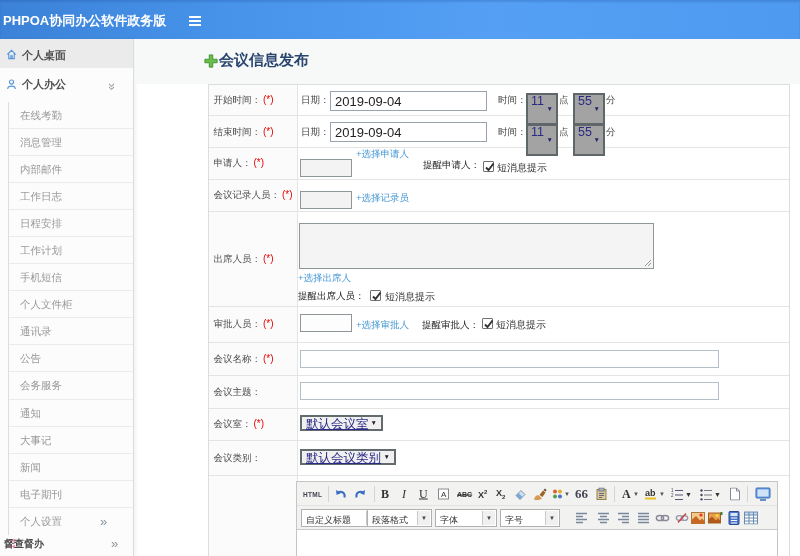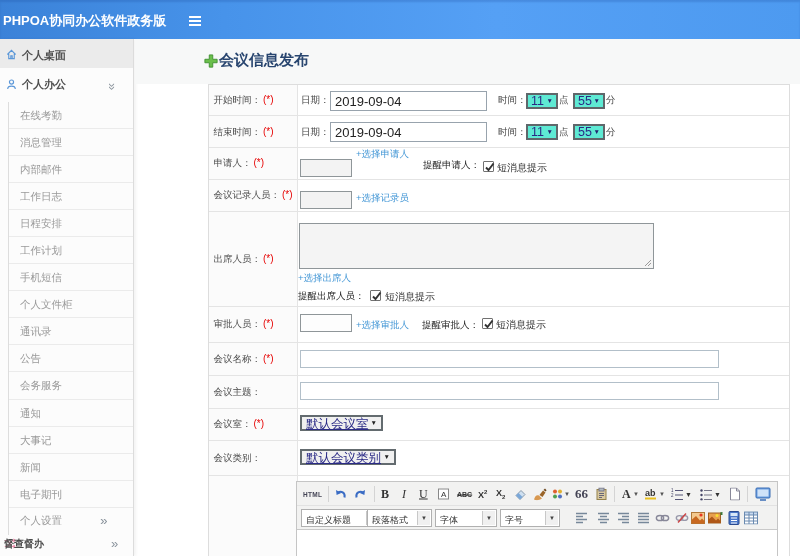--- a/index.html
+++ b/index.html
@@ -22,21 +22,21 @@
 .side-top .ic{position:absolute;left:6px;top:9px;width:11px;height:11px;}
 #item-desk{background:#ebebeb;height:29px;}
 #item-desk .txt{top:2px;}
 #item-desk .ic{top:10px;}
 #item-office{height:33px;line-height:33px;}
 #item-office .ic{top:11px;}
 .chev{position:absolute;color:#8a939c;font-size:13px;font-weight:normal;}
 #submenu{position:absolute;left:8px;top:62.5px;width:125px;border-left:1px solid #ddd;}
 #submenu .si{position:relative;height:27.1px;line-height:27.1px;border-bottom:1px solid #ebebeb;
  font-size:10.5px;color:#999;padding-left:11px;}
-#submenu .si:last-child{border-bottom:none;font-family:Liberation Mono, monospace;}
+#submenu .si:last-child{border-bottom:none;}
 #item-ducha{position:absolute;left:0;top:491px;width:133px;height:27px;line-height:27px;
  font-size:10px;font-weight:bold;color:#4a4a4a;}
 #item-ducha .txt{position:absolute;left:4px;}
 #item-ducha .ic{position:absolute;left:4px;top:8px;width:12px;height:11px;}
 
 #band{position:absolute;left:135px;top:39px;width:665px;height:45px;background:#f7f8f8;}
 #heading{position:absolute;left:204px;top:52px;height:16px;}
 #heading .plus{position:absolute;left:0;top:2px;width:14px;height:14px;}
 #heading .ht{position:absolute;left:15px;top:-1px;font-size:15px;font-weight:bold;color:#28456f;white-space:nowrap;}
 
@@ -50,21 +50,21 @@
 .fld{position:absolute;left:0;top:0;right:0;bottom:0;}
 .inp{position:absolute;border:1px solid #98a3ad;background:#fff;font-size:13px;color:#222;
  font-family:"Liberation Sans",sans-serif;padding:0 4px;line-height:18px;}
 .ginp{position:absolute;border:1px solid #8f9699;background:#f3f3f3;}
 .link{position:absolute;color:#4095d5;font-size:9.5px;white-space:nowrap;}
 .blab{position:absolute;font-size:9.5px;font-weight:normal;color:#222;white-space:nowrap;}
 .cbx{position:absolute;width:11px;height:11px;border:1px solid #717171;background:#fff;border-radius:1px;}
 .cbx svg{position:absolute;left:0px;top:0px;}
 .ctext{position:absolute;font-size:10px;color:#333;white-space:nowrap;}
 
-.tsel{position:absolute;width:32px;height:16px;border:2px solid #5f676b;background:#5eead4;
+.tsel{position:absolute;width:32px;height:32px;border:2px solid #5f676b;background:#a3a3a3;
  color:#2a2a84;font-size:12.5px;line-height:12px;padding-left:3px;}
 .tsel .arr{position:absolute;right:3px;top:50%;transform:translateY(-50%);font-size:6.5px;color:#23236e;line-height:6px;}
 
 .rsel{position:absolute;border:2px solid #636b6f;background:#f0f0f0;}
 .rsel .t{position:absolute;left:4px;top:-1px;font-size:12.5px;color:#2b2b86;text-decoration:underline;white-space:nowrap;}
 .rsel .arr{position:absolute;right:4px;top:50%;transform:translateY(-50%);font-size:6.5px;color:#222;line-height:6px;}
 
 #editor{position:absolute;left:296px;top:481px;width:482px;height:120px;border:1px solid #c5c5c5;background:#fff;}
 #tb1,#tb2{position:relative;width:100%;height:24px;background:#f2f2f1;}
 #tb1{border-bottom:1px solid #e2e2e2;}

